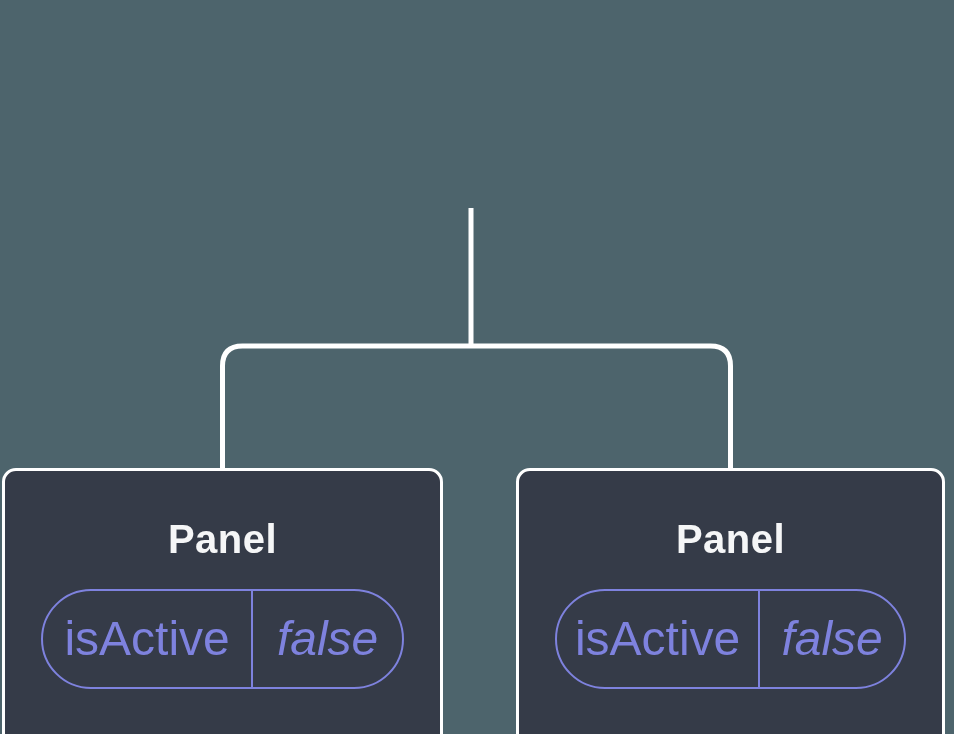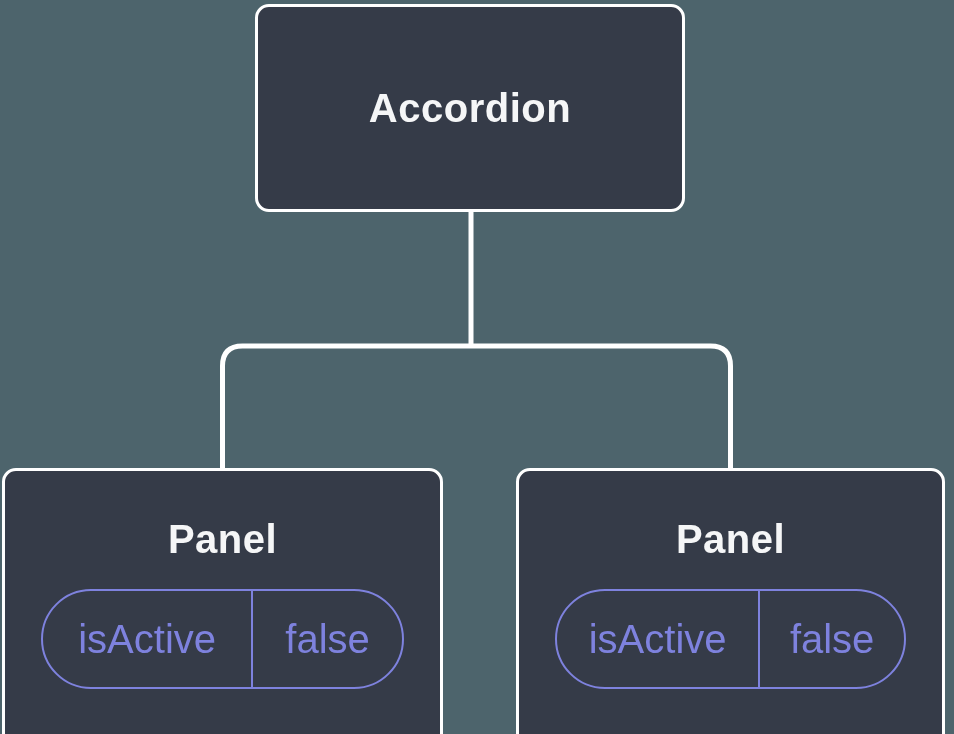--- a/index.html
+++ b/index.html
@@ -74,47 +74,45 @@
     border-radius: 60px;
     display: flex;
     align-items: stretch;
     overflow: hidden;
   }
   .state-cell {
     display: flex;
     align-items: center;
     justify-content: center;
     color: #7E82DE;
-    font-size: 40px;
+    font-size: 48px;
     line-height: 1;
     white-space: nowrap;
   }
   .state-name {
     flex: 0 0 58%;
     border-right: 2.5px solid #7E82DE;
   }
   .state-value {
     flex: 1 1 auto;
+    font-style: italic;
   }
 </style>
 </head>
 <body>
 
 <div class="canvas">
 
   <svg class="connector-layer" viewBox="0 0 954 734" xmlns="http://www.w3.org/2000/svg" aria-hidden="true">
 
     <path d="M471 208 L471 346" fill="none" stroke="#FFFFFF" stroke-width="5"></path>
 
     <path d="M222.5 470 L222.5 366 Q222.5 346 242.5 346 L710.5 346 Q730.5 346 730.5 366 L730.5 470" fill="none" stroke="#FFFFFF" stroke-width="5"></path>
   </svg>
 
-  <div class="node node-root">
-    <div class="node-title">Accordion</div>
-  </div>
 
   <div class="node node-panel node-panel-left">
     <div class="node-title panel-title">Panel</div>
     <div class="state-pill">
       <div class="state-cell state-name">isActive</div>
       <div class="state-cell state-value">false</div>
     </div>
   </div>
 
   <div class="node node-panel node-panel-right">

